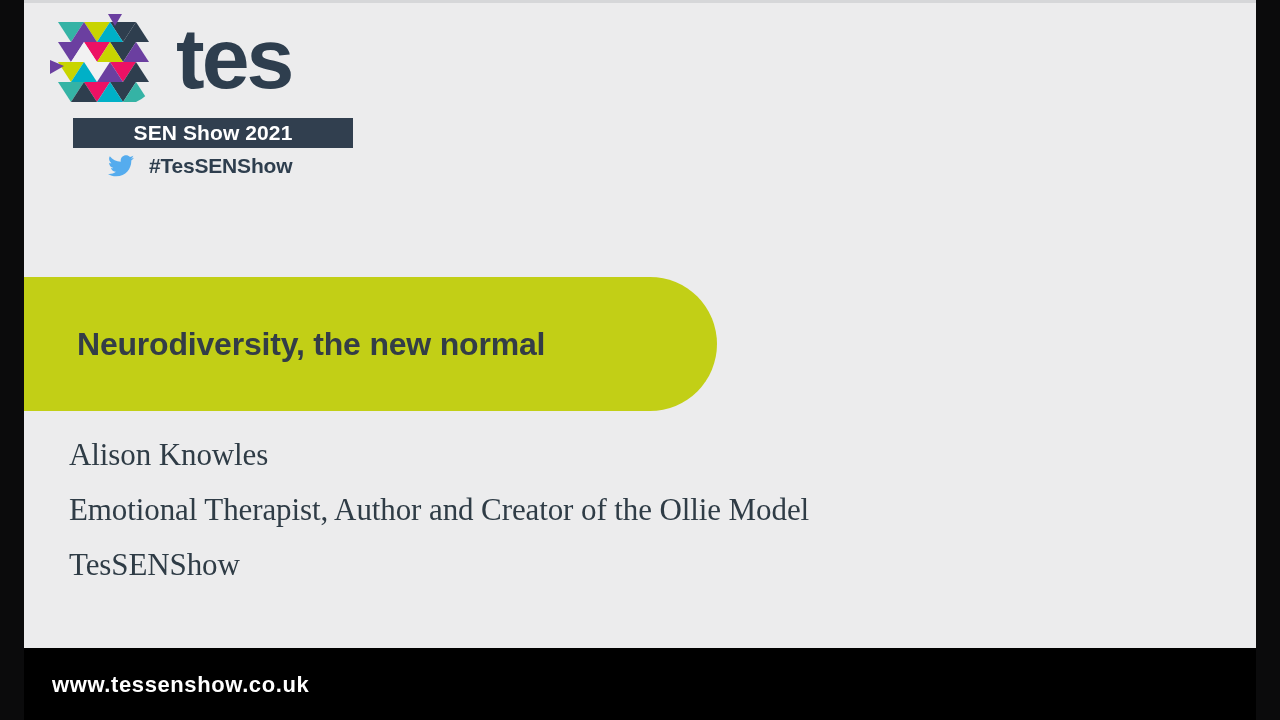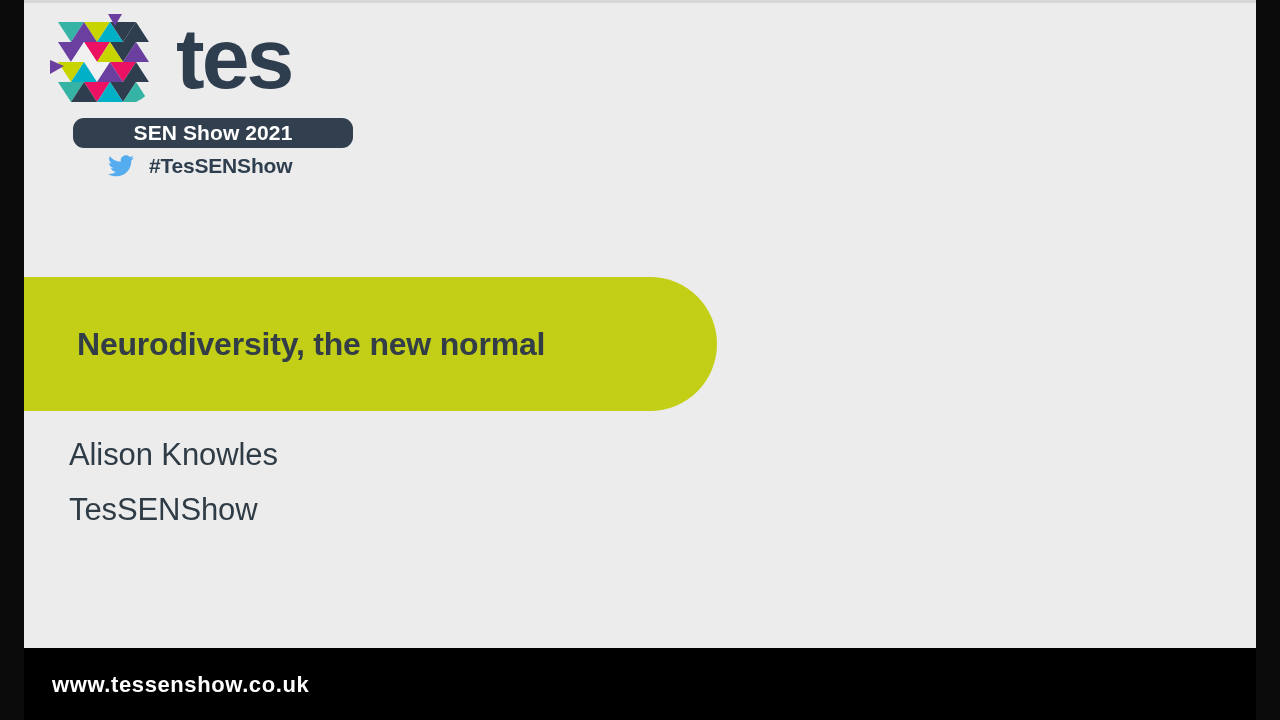--- a/index.html
+++ b/index.html
@@ -68,21 +68,20 @@
   #sen-banner {
     position: absolute;
     left: 23px;
     top: 106px;
     width: 280px;
     height: 30px;
     background: #313f4f;
     display: flex;
     align-items: center;
     justify-content: center;
-    border-radius: 11px;
   }
   #sen-banner-text {
     color: #ffffff;
     font-size: 21px;
     font-weight: bold;
     letter-spacing: 0.1px;
   }
   #hashtag-row {
     position: absolute;
     left: 58px;
@@ -138,20 +137,21 @@
     top: 427px;
     width: 1090px;
   }
   .speaker-line {
     font-size: 31px;
     color: #2f3c46;
     line-height: 55px;
     font-weight: normal;
     letter-spacing: -0.1px;
     white-space: nowrap;
+    font-family: Liberation Serif, serif;
   }
 
   
   #right-mosaic {
     position: absolute;
     right: 0;
     top: 0;
     width: 330px;
     height: 648px;
     pointer-events: none;
@@ -292,20 +292,21 @@
       </div>
     </div>
 
 
     <div id="title-banner">
       <span id="title-text">Neurodiversity, the new normal</span>
     </div>
 
     <div id="speaker-block">
       <div class="speaker-line">Alison Knowles</div>
+      <div class="speaker-line">Emotional Therapist, Author and Creator of the Ollie Model</div>
       <div class="speaker-line">TesSENShow</div>
     </div>
 
     <div id="footer">
       <span id="footer-url">www.tessenshow.co.uk</span>
     </div>
 
   </div>
 </div>
 

